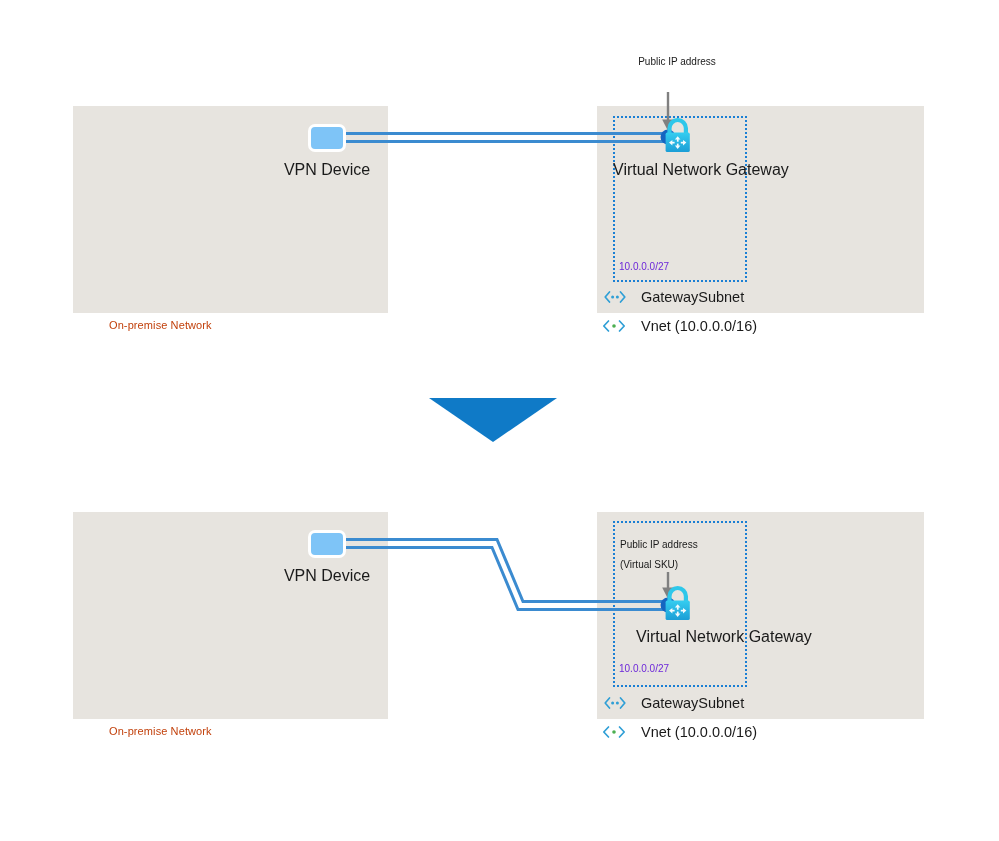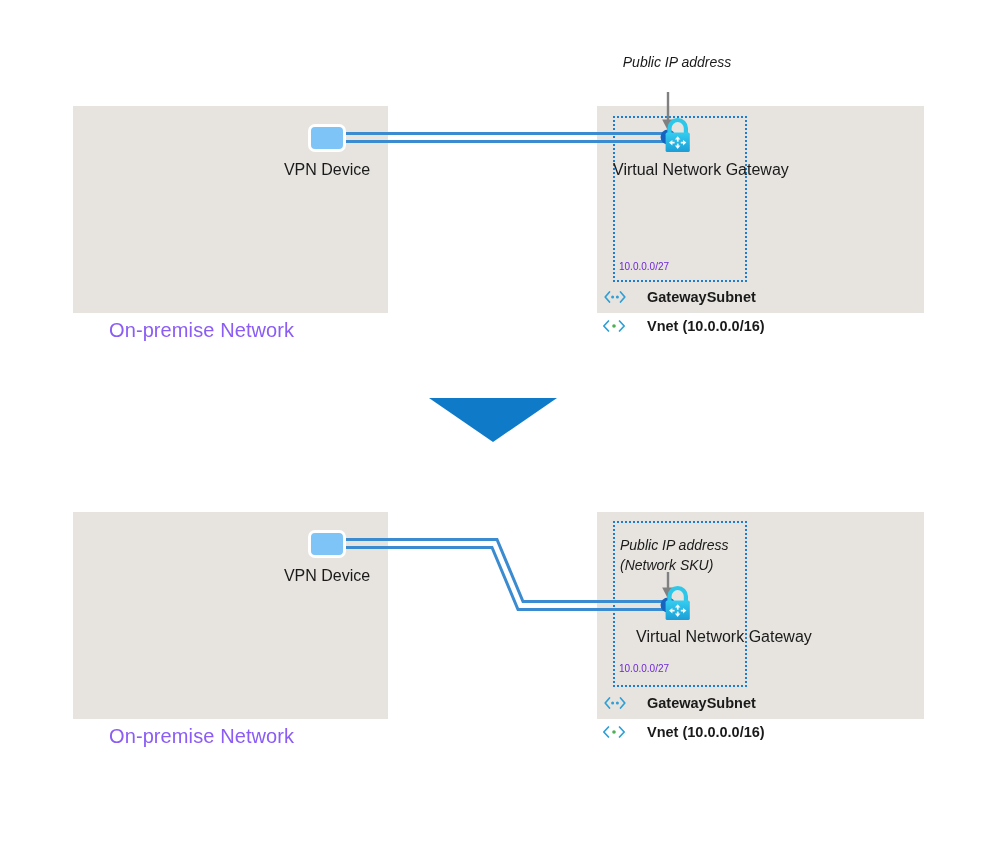--- a/index.html
+++ b/index.html
@@ -19,22 +19,22 @@
     inset: 0;
     width: 999px;
     height: 841px;
   }
   .region {
     position: absolute;
     background: #e7e4df;
   }
   .caption {
     position: absolute;
-    font-size: 20px;
-    color: #8b5cf6;
+    font-size: 11px;
+    color: #c2410c;
     white-space: nowrap;
     letter-spacing: 0.1px;
   }
   .subnet-box {
     position: absolute;
     border: 2px dotted #1a7fd4;
     box-sizing: border-box;
   }
   .vpn-device {
     position: absolute;
@@ -51,39 +51,37 @@
     text-align: center;
   }
   .small-label {
     position: absolute;
     font-size: 10px;
     color: #6d28d9;
     white-space: nowrap;
   }
   .annot {
     position: absolute;
-    font-size: 14px;
+    font-size: 10px;
     color: #1a1a1a;
     text-align: center;
     line-height: 20px;
     white-space: nowrap;
-    font-style: italic;
   }
   .annot.left {
     text-align: left;
   }
   .icon-row {
     position: absolute;
     display: flex;
     align-items: flex-end;
-    gap: 20px;
+    gap: 14px;
     font-size: 14.5px;
     color: #1a1a1a;
     white-space: nowrap;
-    font-weight: bold;
   }
   svg { display: block; }
   .svg-layer {
     position: absolute;
     left: 0;
     top: 0;
     width: 999px;
     height: 841px;
     pointer-events: none;
   }
@@ -139,21 +137,21 @@
 
   <div class="vpn-device" style="left:308px; top:530px; width:38px; height:28px;"></div>
   <div class="node-label" style="left:278px; top:567px; width:98px;">VPN Device</div>
 
   <div class="region" style="left:597px; top:512px; width:327px; height:207px;"></div>
 
   <div class="subnet-box" style="left:613px; top:521px; width:134px; height:166px;"></div>
 
   <div class="annot left" style="left:620px; top:535px; width:140px;">
     <div>Public IP address</div>
-    <div>(Network SKU)</div>
+    <div>(Virtual SKU)</div>
   </div>
 
   <div class="small-label" style="left:619px; top:663px;">10.0.0.0/27</div>
 
   <div class="node-label" style="left:636px; top:628px; width:270px; text-align:left;">Virtual Network Gateway</div>
 
   <div class="icon-row" style="left:603px; top:695px;">
     <span style="width:24px;height:16px;">
       <svg width="24" height="16" viewBox="0 0 24 16">
         <path d="M6.5 3 L2.2 8 L6.5 13" fill="none" stroke="#2f9fd6" stroke-width="1.7" stroke-linecap="round" stroke-linejoin="round"></path>

